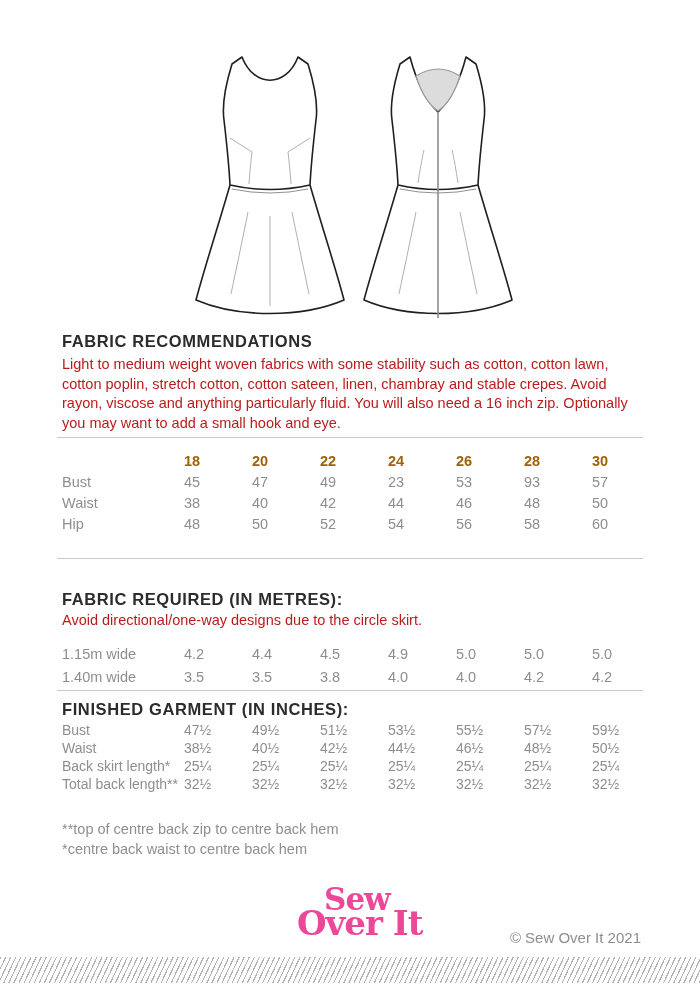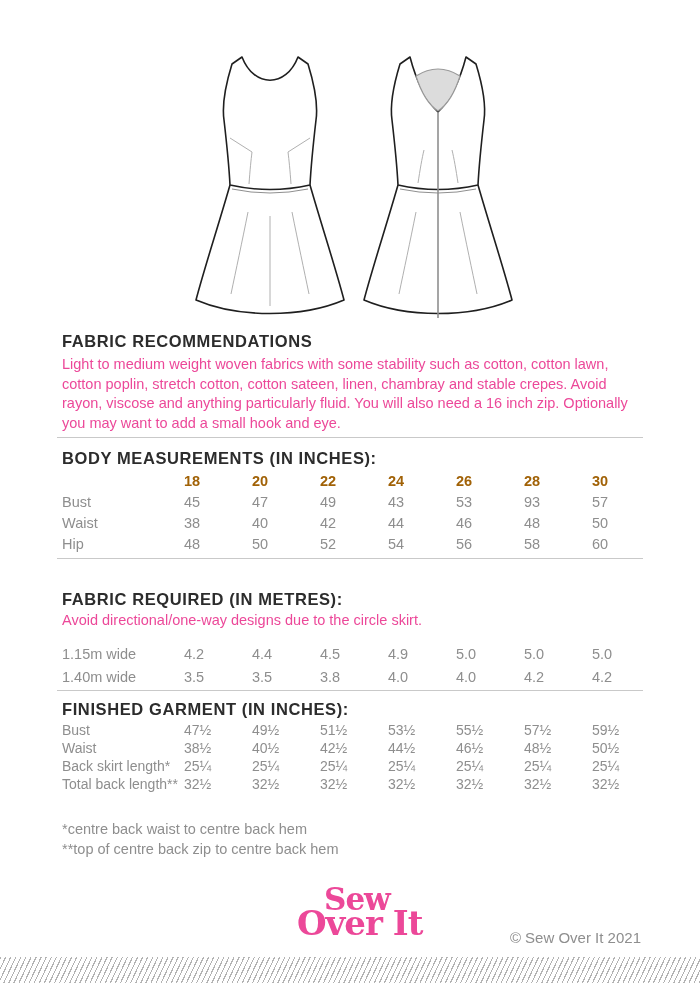--- a/index.html
+++ b/index.html
@@ -13,21 +13,21 @@
   
   .dresses { position:absolute; left:186px; top:52px; width:336px; height:270px; display:flex; }
   .dresses svg { display:block; }
 
   
   .section { position:absolute; left:62px; width:582px; }
   .sec-title {
     font-size:16.5px; font-weight:bold; color:#2c2c2c;
     letter-spacing:0.6px; line-height:20px;
   }
-  .body-text { font-size:14.5px; line-height:19.5px; color:#ec4899; margin-top:4px; }
+  .body-text { font-size:14.5px; line-height:19.5px; color:#b91c1c; margin-top:4px; }
 
   .divider { position:absolute; left:57px; width:586px; height:1px; background:#c9c9c9; }
 
   
   table { border-collapse:collapse; table-layout:fixed; width:598px; }
   col.c-label { width:122px; }
   col.c-size  { width:68px; }
   td, th { text-align:left; font-weight:normal; padding:0; vertical-align:top;
            font-size:14.5px; color:#8e8e8e; white-space:nowrap; }
   tr.size-row th { font-weight:bold; color:#a16207; font-size:14.5px; height:21px; }
@@ -97,21 +97,20 @@
   </div>
 
   <div class="section" style="top:331px;">
     <div class="sec-title">FABRIC RECOMMENDATIONS</div>
     <div class="body-text">Light to medium weight woven fabrics with some stability such as cotton, cotton lawn, cotton poplin, stretch cotton, cotton sateen, linen, chambray and stable crepes. Avoid rayon, viscose and anything particularly fluid. You will also need a 16 inch zip. Optionally you may want to add a small hook and eye.</div>
   </div>
 
   <div class="divider" style="top:437px;"></div>
 
   <div class="section" style="top:448px;">
-    <div class="sec-title">BODY MEASUREMENTS (IN INCHES):</div>
     <table class="t-body" style="margin-top:5px;">
       <colgroup>
           <col class="c-label">
           <col class="c-size">
           <col class="c-size">
           <col class="c-size">
           <col class="c-size">
           <col class="c-size">
           <col class="c-size">
           <col class="c-size">
@@ -125,21 +124,21 @@
         <th>24</th>
         <th>26</th>
         <th>28</th>
         <th>30</th>
       </tr>
       <tr>
         <td>Bust</td>
         <td>45</td>
         <td>47</td>
         <td>49</td>
-        <td>43</td>
+        <td>23</td>
         <td>53</td>
         <td>93</td>
         <td>57</td>
       </tr>
       <tr>
         <td>Waist</td>
         <td>38</td>
         <td>40</td>
         <td>42</td>
         <td>44</td>
@@ -256,22 +255,22 @@
         <td>32½</td>
         <td>32½</td>
         <td>32½</td>
         <td>32½</td>
       </tr>
     </tbody>
       </table>
   </div>
 
   <div class="footnotes">
+    <div>**top of centre back zip to centre back hem</div>
     <div>*centre back waist to centre back hem</div>
-    <div>**top of centre back zip to centre back hem</div>
   </div>
 
   <div class="logo">
     <span class="l1">Sew</span>
     <span class="l2">Over It</span>
   </div>
 
   <div class="footer-left">sewoverit.com</div>
   <div class="footer-right">© Sew Over It 2021</div>
 

